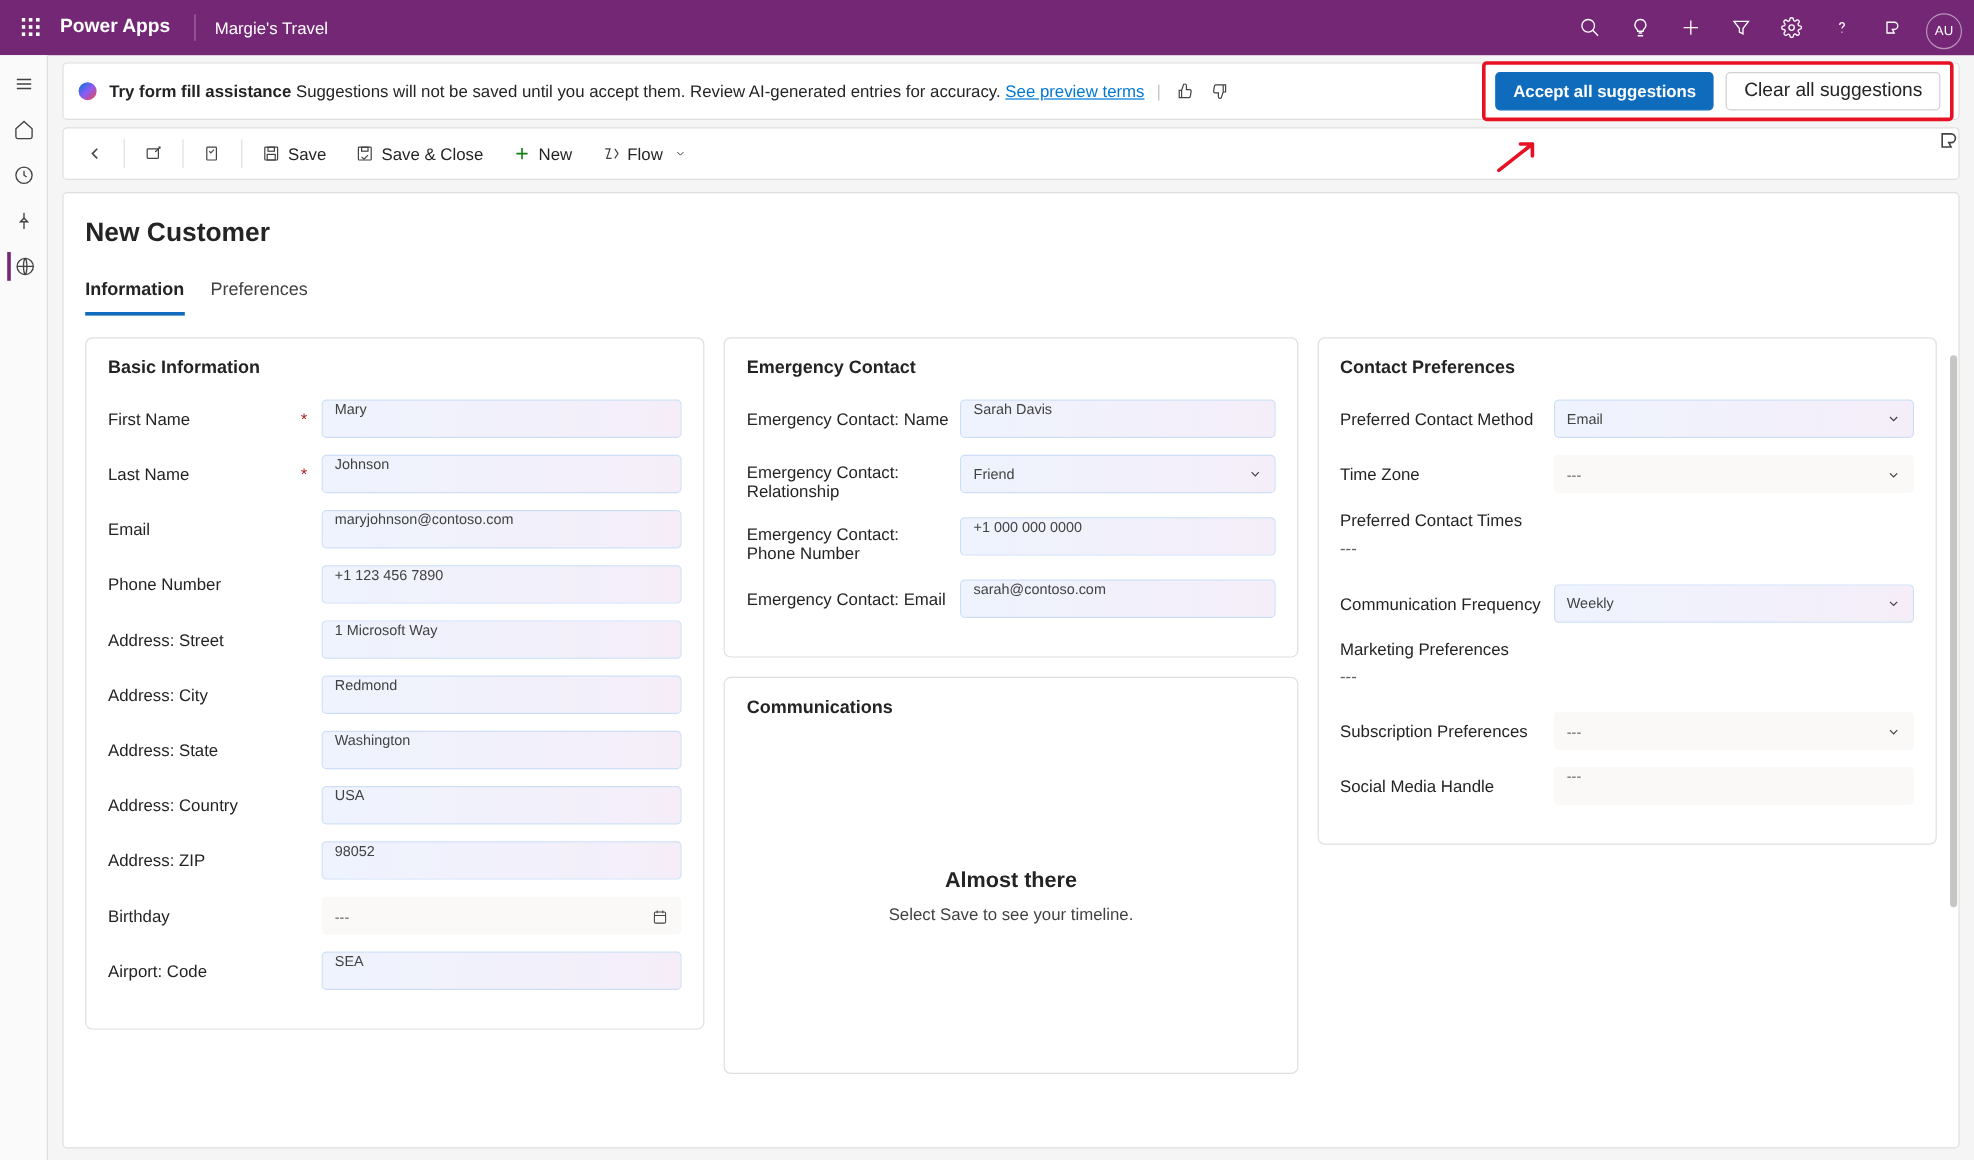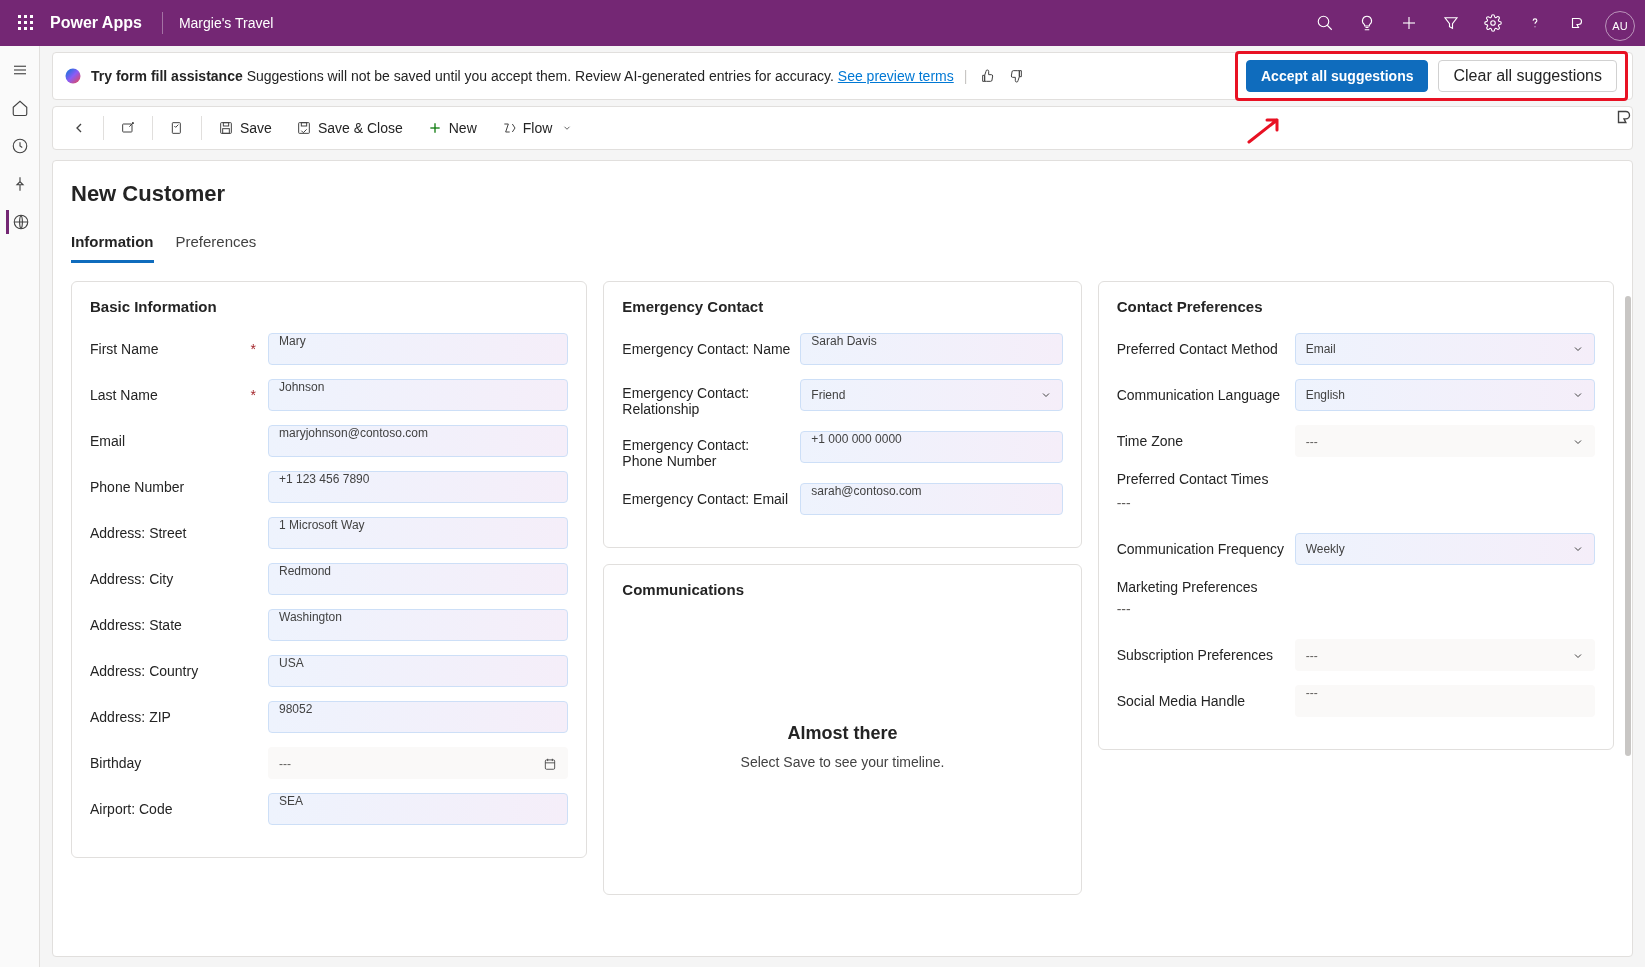--- a/index.html
+++ b/index.html
@@ -473,29 +473,20 @@
           <div class="field-row">
             <div class="field-label">Preferred Contact Method</div>
             <div class="field-input field-select">
               <span>Email</span>
               <svg viewBox="0 0 24 24">
                   <path d="M6 9l6 6 6-6"></path>
                 </svg>
             </div>
           </div>
           <div class="field-row">
-            <div class="field-label">Communication Language</div>
-            <div class="field-input field-select">
-              <span>English</span>
-              <svg viewBox="0 0 24 24">
-                  <path d="M6 9l6 6 6-6"></path>
-                </svg>
-            </div>
-          </div>
-          <div class="field-row">
             <div class="field-label">Time Zone</div>
             <div class="field-input plain field-select">
               <span class="placeholder-dash">---</span>
               <svg viewBox="0 0 24 24">
                   <path d="M6 9l6 6 6-6"></path>
                 </svg>
             </div>
           </div>
           <div class="field-row" style="flex-direction:column; align-items:flex-start; gap:8px; margin-bottom:22px">
             <div class="field-label" style="width:auto">Preferred Contact Times</div>

